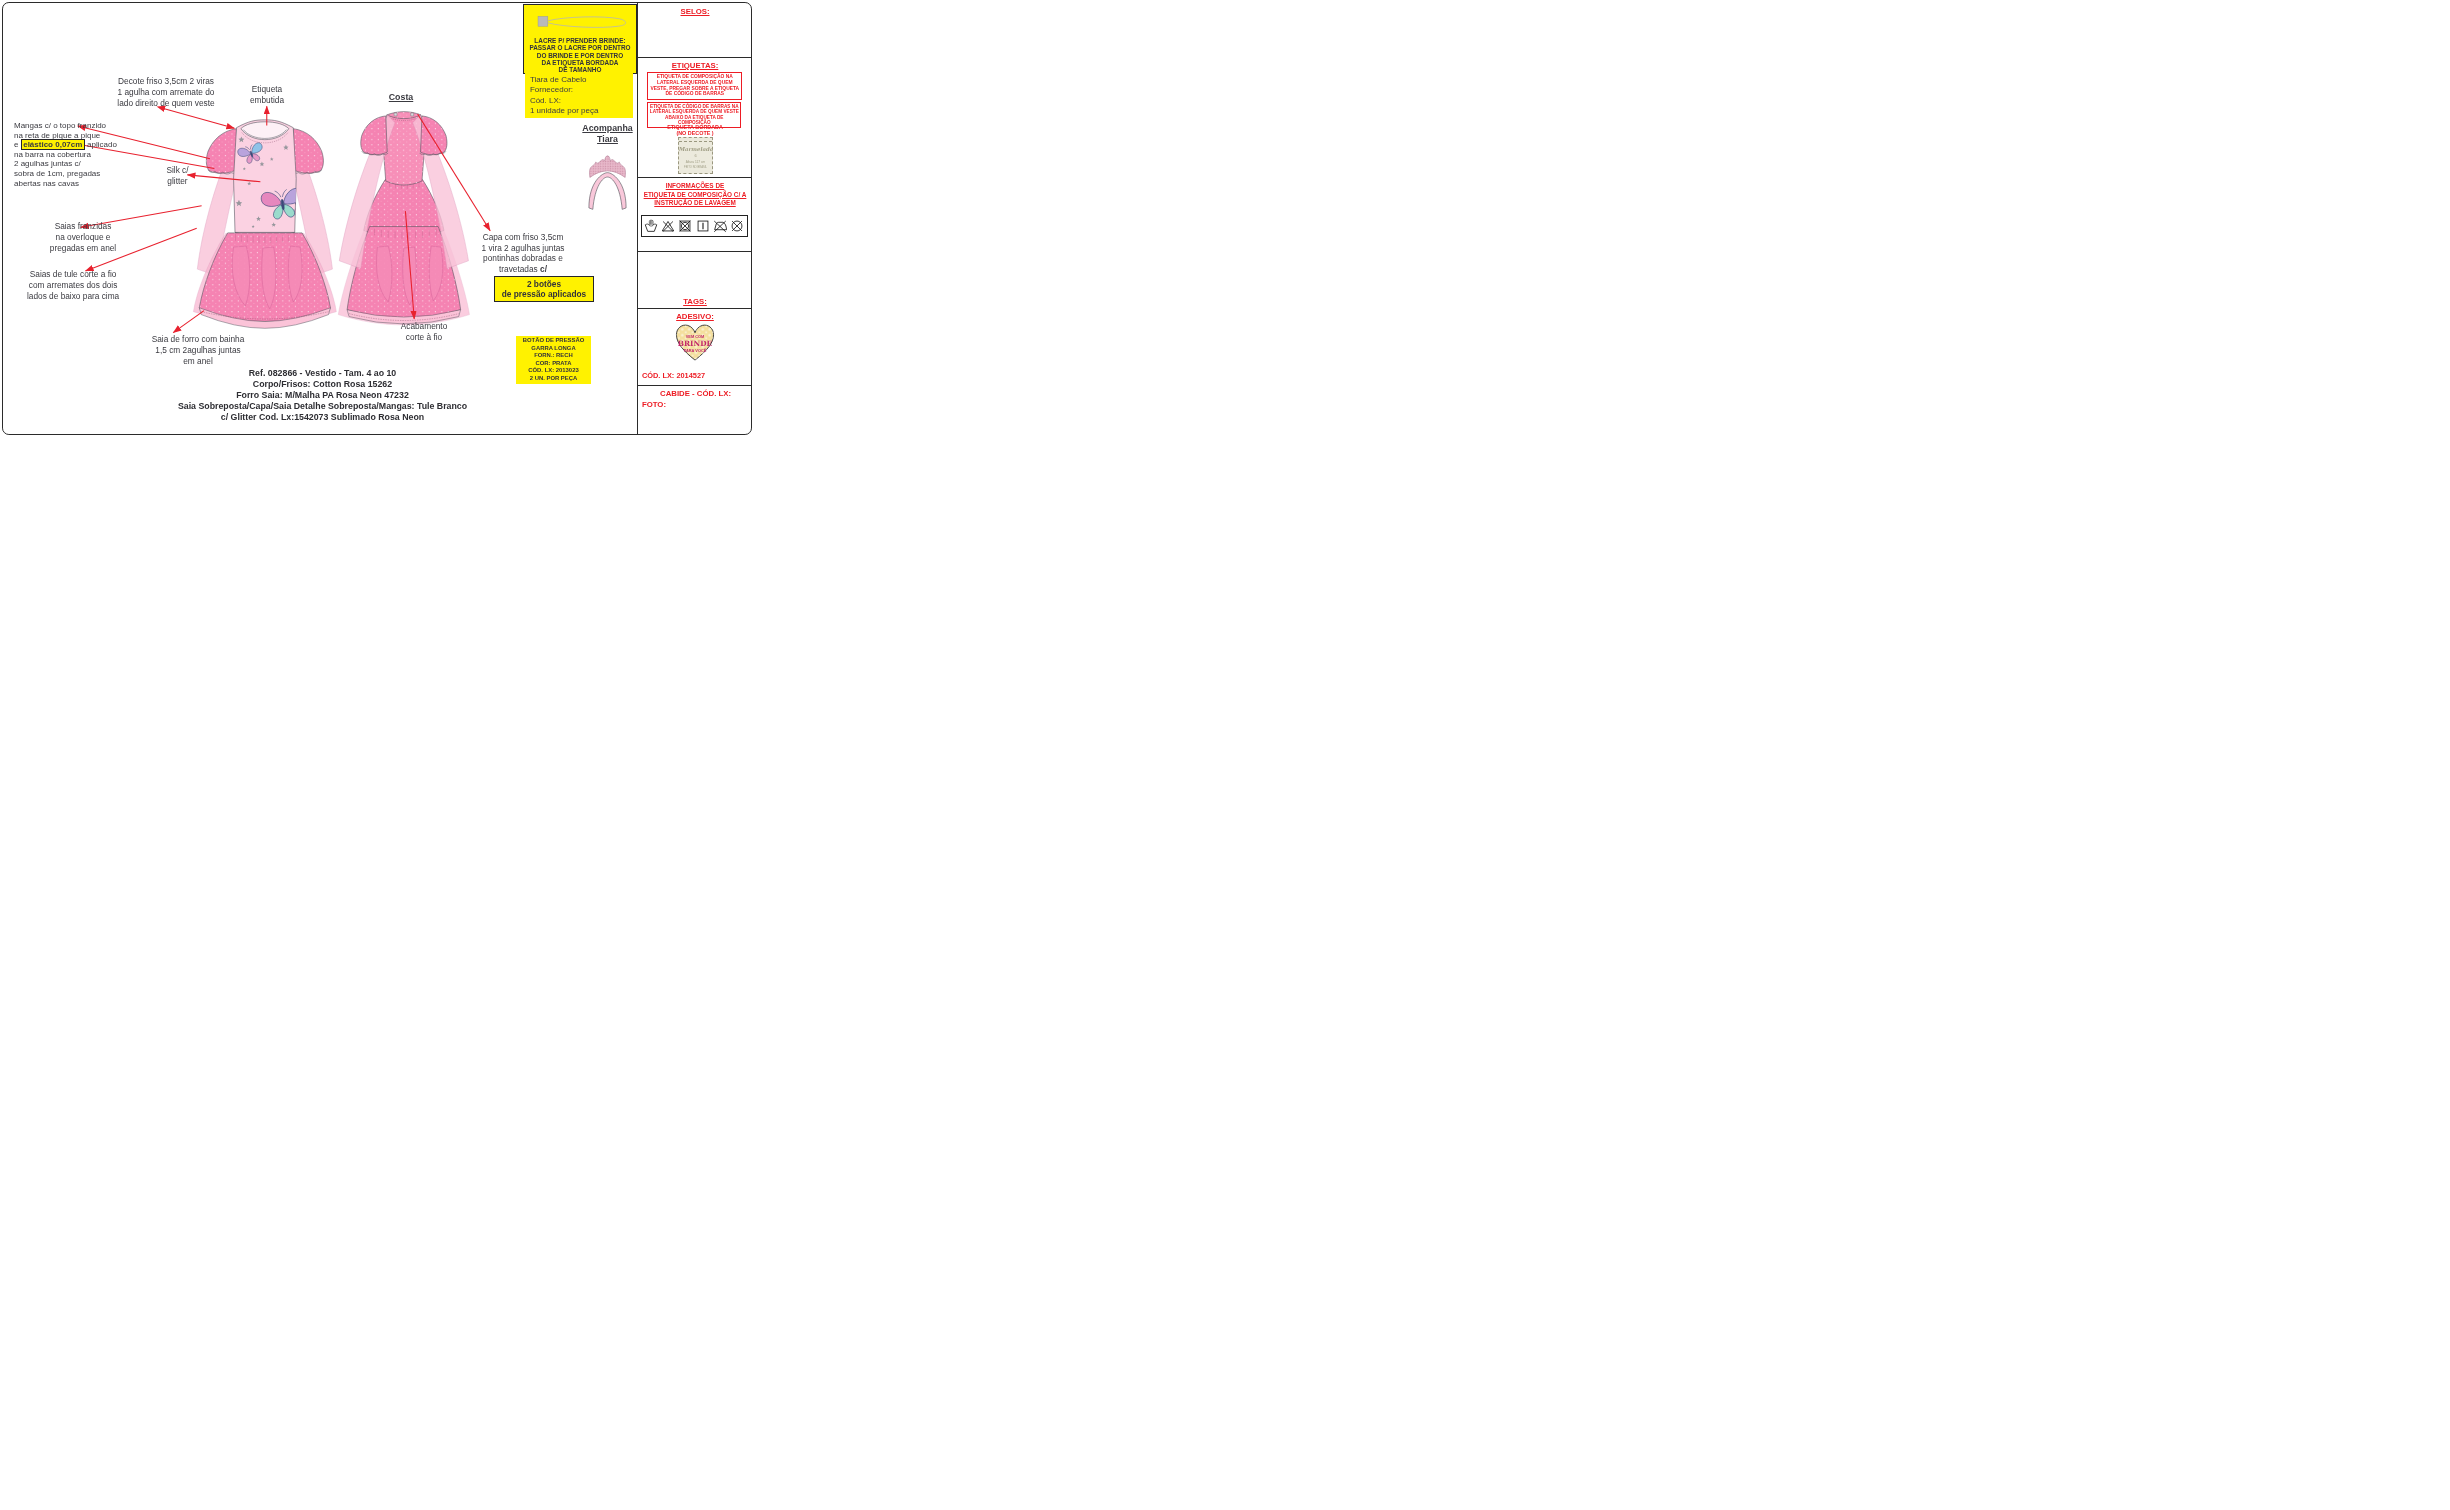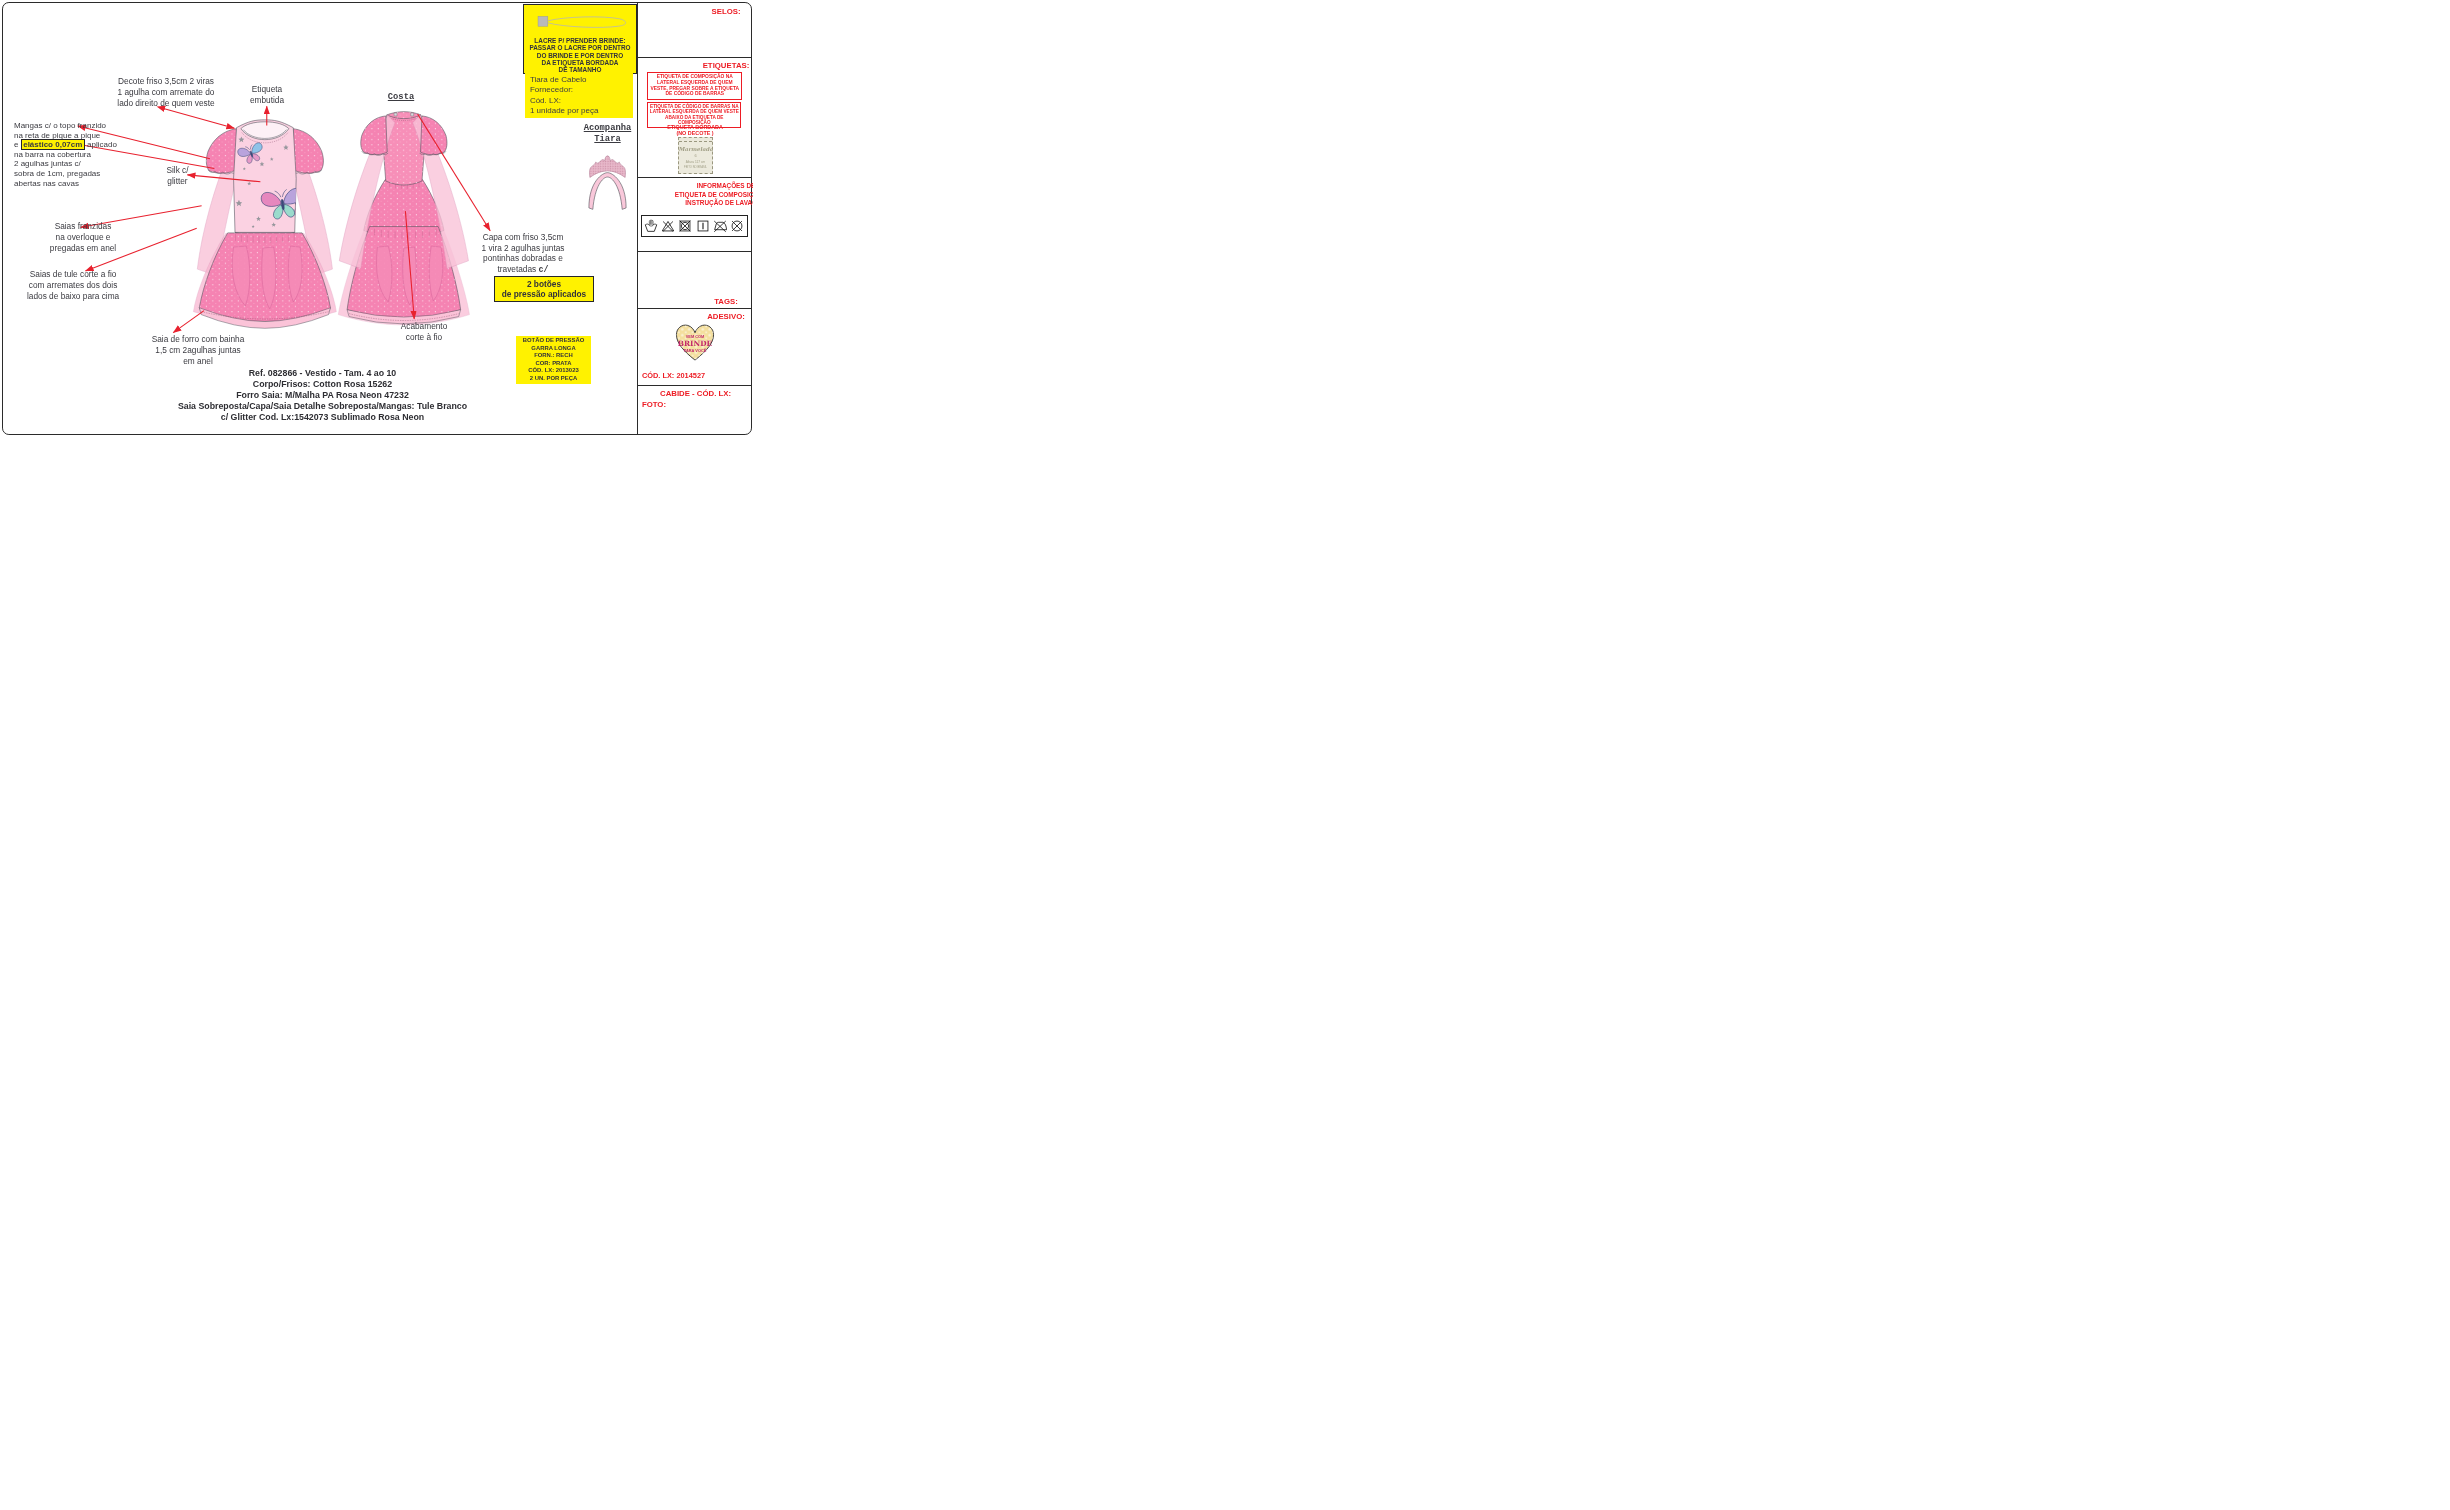--- a/index.html
+++ b/index.html
@@ -2,28 +2,28 @@
 <html style="font-size:7.8px"><head>
 <meta charset="utf-8">
 <style>
   html,body{margin:0;padding:0;background:#fff;}
   .page{position:relative;width:753px;height:436px;background:#fff;
         font-family:"Liberation Sans",sans-serif;overflow:hidden;}
   .sheet{position:absolute;inset:1.5px;border:1.5px solid #2b2b2b;border-radius:6.9px;}
   .abs{position:absolute;}
   .ann{position:absolute;color:#3a3a40;font-size:8.3px;line-height:10.8px;white-space:pre-line;}
   .tc{text-align:center;} .tl{text-align:left;}
-  .bold{font-weight:bold;font-family:Liberation Mono, monospace;}
+  .bold{font-weight:bold;}
   .ul{text-decoration:underline;}
   .ybox{position:absolute;background:#FFF200;border:1px solid #26262b;color:#33333a;
         font-weight:bold;text-align:center;white-space:pre-line;}
   .ybox-plain{position:absolute;background:#FFF200;color:#33333a;font-weight:bold;
         text-align:center;white-space:pre-line;}
-  .redtitle{position:absolute;color:#ED1C24;font-weight:bold;
-        text-align:center;font-size:7.8px;width:100%;padding-left:31px;}
+  .redtitle{position:absolute;color:#ED1C24;font-weight:bold;text-decoration:underline;
+        text-align:center;font-size:7.8px;width:100%;}
   .redbox{position:absolute;border:1.2px solid #ED1C24;color:#ED1C24;font-weight:bold;
         text-align:center;white-space:pre-line;}
   .redtext{position:absolute;color:#ED1C24;font-weight:bold;white-space:pre-line;}
   .sidebar-sec{position:absolute;left:0;right:0;}
   .divider{position:absolute;left:0;right:0;height:1.5px;background:#2b2b2b;}
   .footer{position:absolute;font-weight:bold;color:#2e2e33;text-align:center;
         font-size:8.8px;line-height:11px;white-space:pre-line;}
   .hl{background:#FFF200;border:1px solid #26262b;font-weight:bold;padding:0 1.5px;}
   .carebox{position:absolute;border:1px solid #222;background:#fff;display:flex;
         align-items:center;justify-content:space-between;padding:1.5px 2.5px;}

